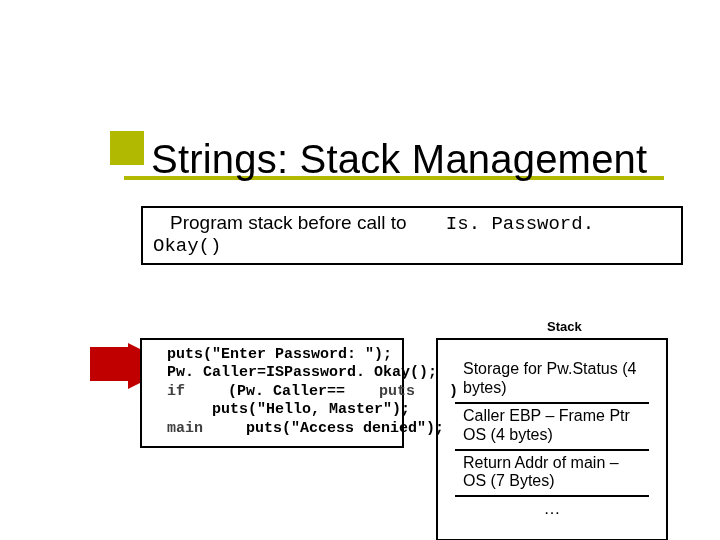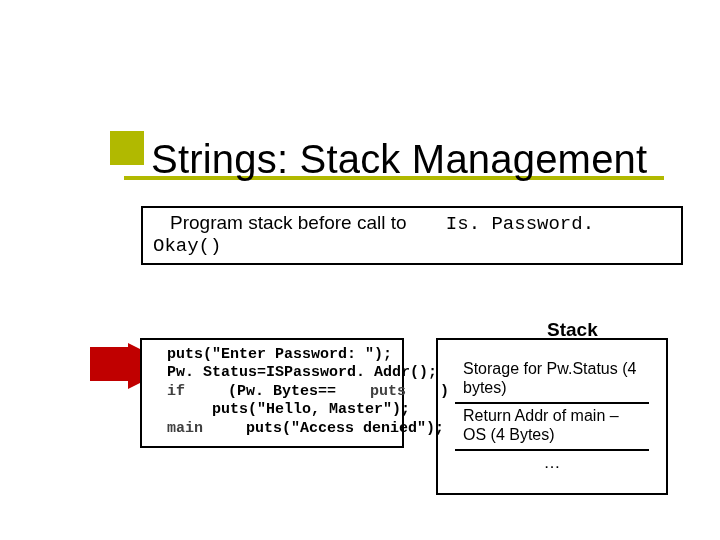--- a/index.html
+++ b/index.html
@@ -4,21 +4,21 @@
 <style>
   * { box-sizing: border-box; margin: 0; padding: 17px; }
   html, body { width: 720px; height: 540px; background: #fff; font-family: Arial, Helvetica, sans-serif; color: #000; }
   .slide { position: relative; width: 720px; height: 540px; }
   .l-bullet { position: absolute; left: 76px; top: 97px; width: 14px; height: 14px; background: #b1b900; }
   .hr { position: absolute; left: 90px; top: 142px; width: 540px; height: 0; border-top: 4px solid #b1b900; }
   .title { position: absolute; left: 100px; top: 86px; font-size: 40px; font-weight: 400; letter-spacing: 0.2px; }
   .caption-box { position: absolute; left: 107px; top: 172px; width: 542px; border: 2px solid #000; padding: 4px 10px 6px 10px; }
   .caption-box .lead { font-size: 19px; font-weight: 400; }
   .caption-box .code { font-family: "Courier New", Courier, monospace; font-size: 19px; font-weight: 400; }
-  .stack-label { position: absolute; left: 496px; top: 268px; font-size: 19px; font-weight: 700; }
+  .stack-label { position: absolute; left: 496px; top: 268px; font-size: 13px; font-weight: 700; }
   .code-box { position: absolute; left: 106px; top: 304px; width: 264px; border: 2px solid #000; padding: 6px 8px 8px 8px; font-family: "Courier New", Courier, monospace; font-size: 15px; font-weight: 700; line-height: 1.23; white-space: pre; }
   .code-box .kw { color: #404040; }
   .arrow { position: absolute; left: 56px; top: 311px; width: 52px; height: 8px; }
   .arrow .shaft { position: absolute; left: 0; top: 2px; width: 40px; height: 4px; background: #c00000; }
   .arrow .head { position: absolute; left: 38px; top: -2px; width: 0; height: 0; border-left: 12px solid #c00000; border-top: 6px solid transparent; border-bottom: 6px solid transparent; }
   .stack-table { position: absolute; left: 402px; top: 304px; width: 232px; border: 2px solid #000; }
   .stack-table .row { border-top: 2px solid #000; padding: 3px 8px 4px 8px; font-size: 16px; line-height: 1.18; }
   .stack-table .row:first-child { border-top: none; }
   .stack-table .row.ell { text-align: center; font-size: 17px; padding: 2px 0 3px 0; }
 </style>
@@ -35,24 +35,25 @@
   </div>
 
   <div class="stack-label">Stack</div>
 
   <div class="arrow">
     <div class="shaft"></div>
     <div class="head"></div>
   </div>
 
   <div class="code-box"><span>puts("Enter Password: ");</span>
-<span>Pw. Status=ISPassword. Addr();</span>
-<span class="kw">if</span><span> (Pw. Bytes==</span><span class="kw">puts</span><span>)</span>
+<span>Pw. Caller=ISPassword. Okay();</span>
+<span class="kw">if</span><span> (Pw. Caller==</span><span class="kw">puts</span><span>)</span>
 <span>     puts("Hello, Master");</span>
 <span class="kw">main</span><span> puts("Access denied");</span></div>
 
   <div class="stack-table">
     <div class="row">Storage for Pw.Status (4 bytes)</div>
-    <div class="row">Return Addr of main – OS (4 Bytes)</div>
+    <div class="row">Caller EBP – Frame Ptr OS (4 bytes)</div>
+    <div class="row">Return Addr of main – OS (7 Bytes)</div>
     <div class="row ell">…</div>
   </div>
 
 </div>
 
 </body></html>

